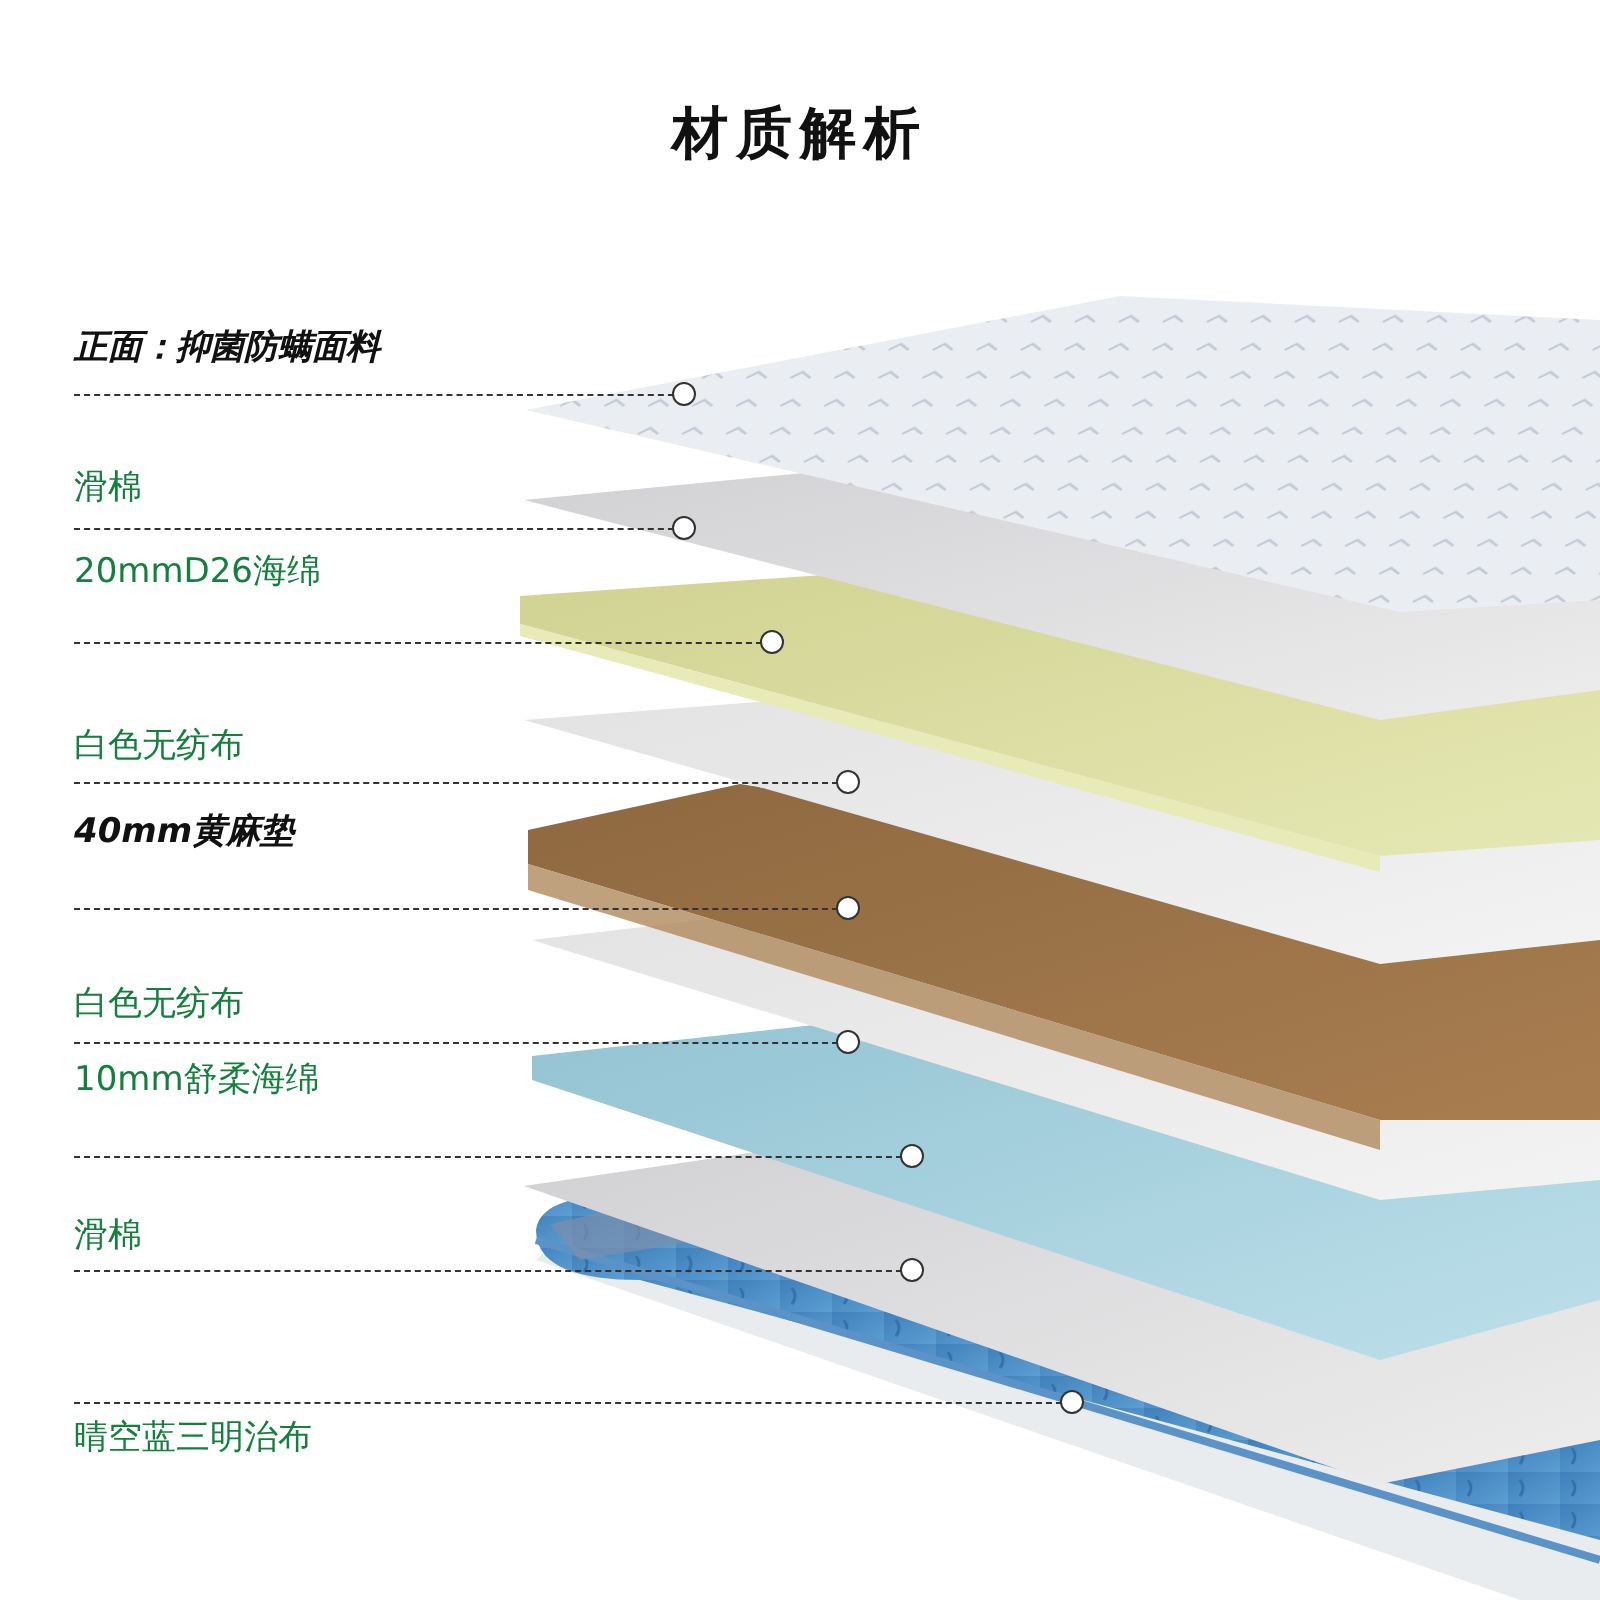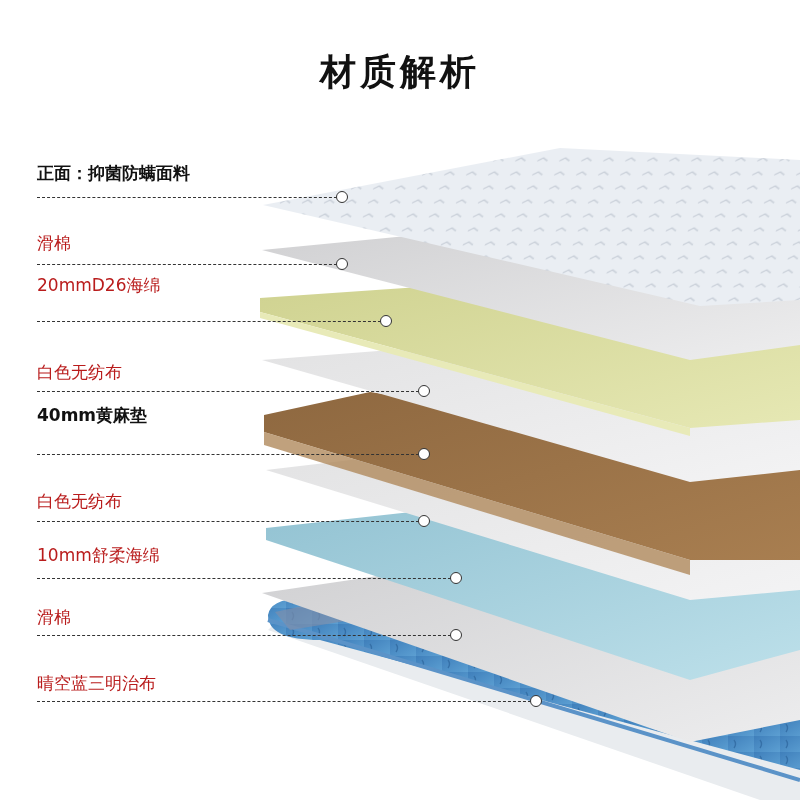--- a/index.html
+++ b/index.html
@@ -1,20 +1,20 @@
 <!DOCTYPE html>
 <html><head>
 <meta charset="utf-8">
 <style>
   html,body{margin:0;padding:0;background:#fff;}
   body{width:800px;height:800px;position:relative;overflow:hidden;font-family:"DejaVu Sans","Liberation Sans",sans-serif;}
-  .title{position:absolute;left:0;top:48px;width:800px;text-align:center;font-size:36px;font-weight:bold;color:#111;letter-spacing:4px;}
+  .title{position:absolute;left:0;top:48px;width:800px;text-align:center;font-size:28px;font-weight:bold;color:#111;letter-spacing:4px;}
   svg.layers{position:absolute;left:0;top:0;}
-  .label{position:absolute;left:37px;font-size:17px;color:#b91c1c;white-space:nowrap;}
-  .label.bold{font-weight:bold;color:#111;}
+  .label{position:absolute;left:37px;font-size:17px;color:#15803d;white-space:nowrap;}
+  .label.bold{font-weight:bold;color:#111;font-style:italic;}
   .leader{position:absolute;left:37px;height:0;border-top:1.5px dashed #333;}
   .dot{position:absolute;width:10px;height:10px;border:1.5px solid #333;border-radius:50%;background:#fff;margin-left:-6px;margin-top:-6px;}
 </style>
 </head>
 <body>
 
 <div class="title">材质解析</div>
 
 <svg class="layers" width="800" height="800">
   <defs>
@@ -102,26 +102,26 @@
   <div class="label bold" style="top:404px">40mm黄麻垫</div>
   <div class="leader" style="top:454px;width:387px"></div>
   <div class="dot" style="left:424px;top:454px"></div>
 </div>
 <div>
   <div class="label" style="top:490px">白色无纺布</div>
   <div class="leader" style="top:521px;width:387px"></div>
   <div class="dot" style="left:424px;top:521px"></div>
 </div>
 <div>
-  <div class="label" style="top:544px">10mm舒柔海绵</div>
+  <div class="label" style="top:528px">10mm舒柔海绵</div>
   <div class="leader" style="top:578px;width:419px"></div>
   <div class="dot" style="left:456px;top:578px"></div>
 </div>
 <div>
   <div class="label" style="top:606px">滑棉</div>
   <div class="leader" style="top:635px;width:419px"></div>
   <div class="dot" style="left:456px;top:635px"></div>
 </div>
 <div>
-  <div class="label" style="top:672px">晴空蓝三明治布</div>
+  <div class="label" style="top:707px">晴空蓝三明治布</div>
   <div class="leader" style="top:701px;width:499px"></div>
   <div class="dot" style="left:536px;top:701px"></div>
 </div>
 
 </body></html>

